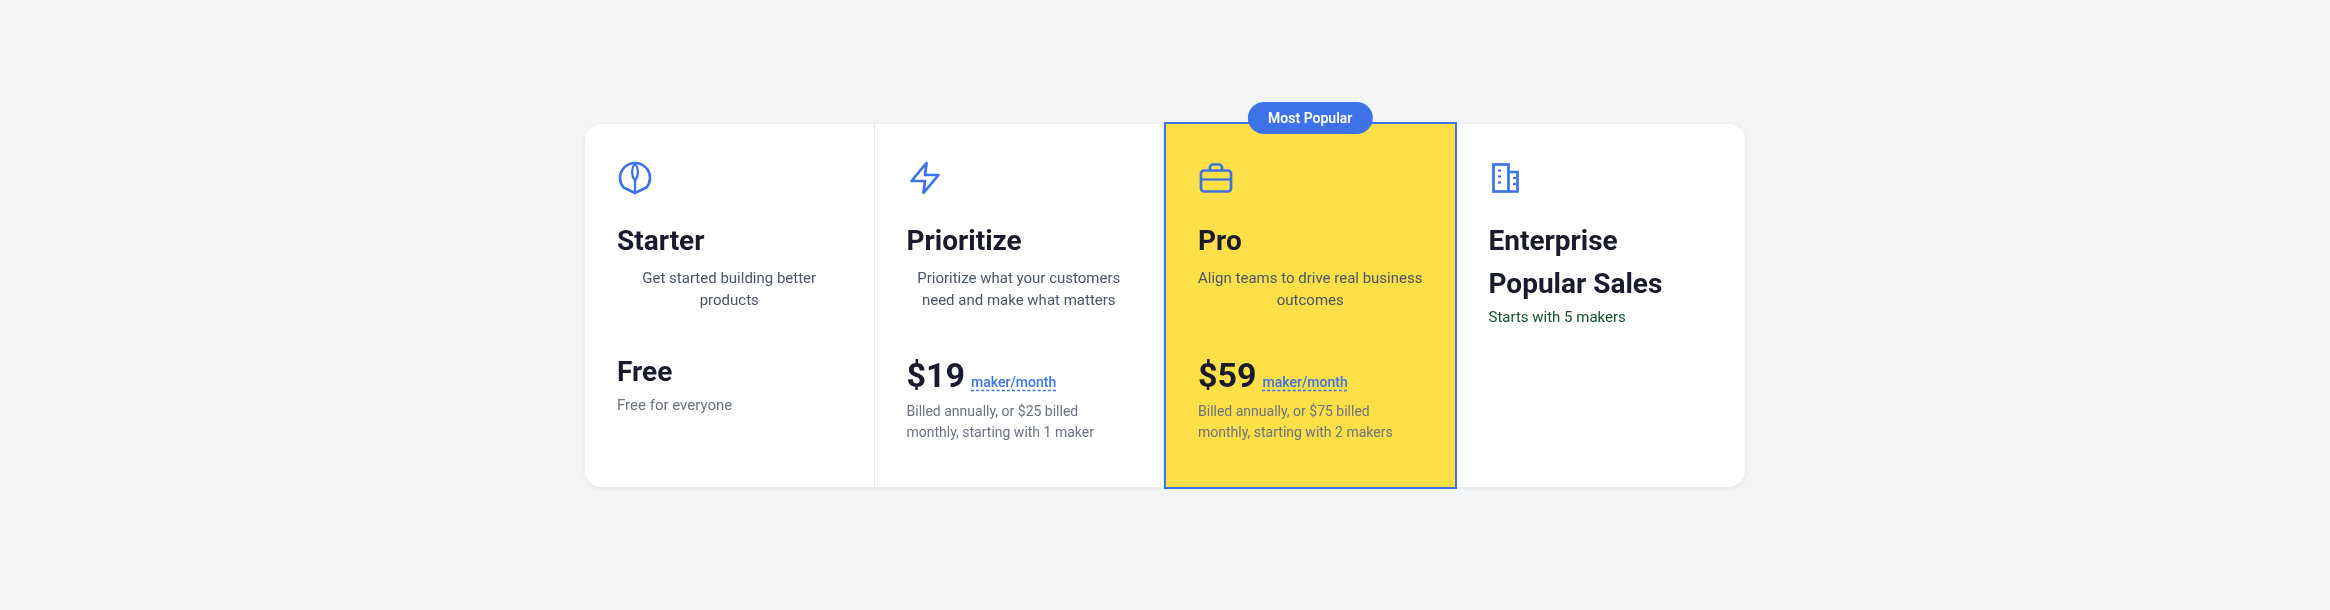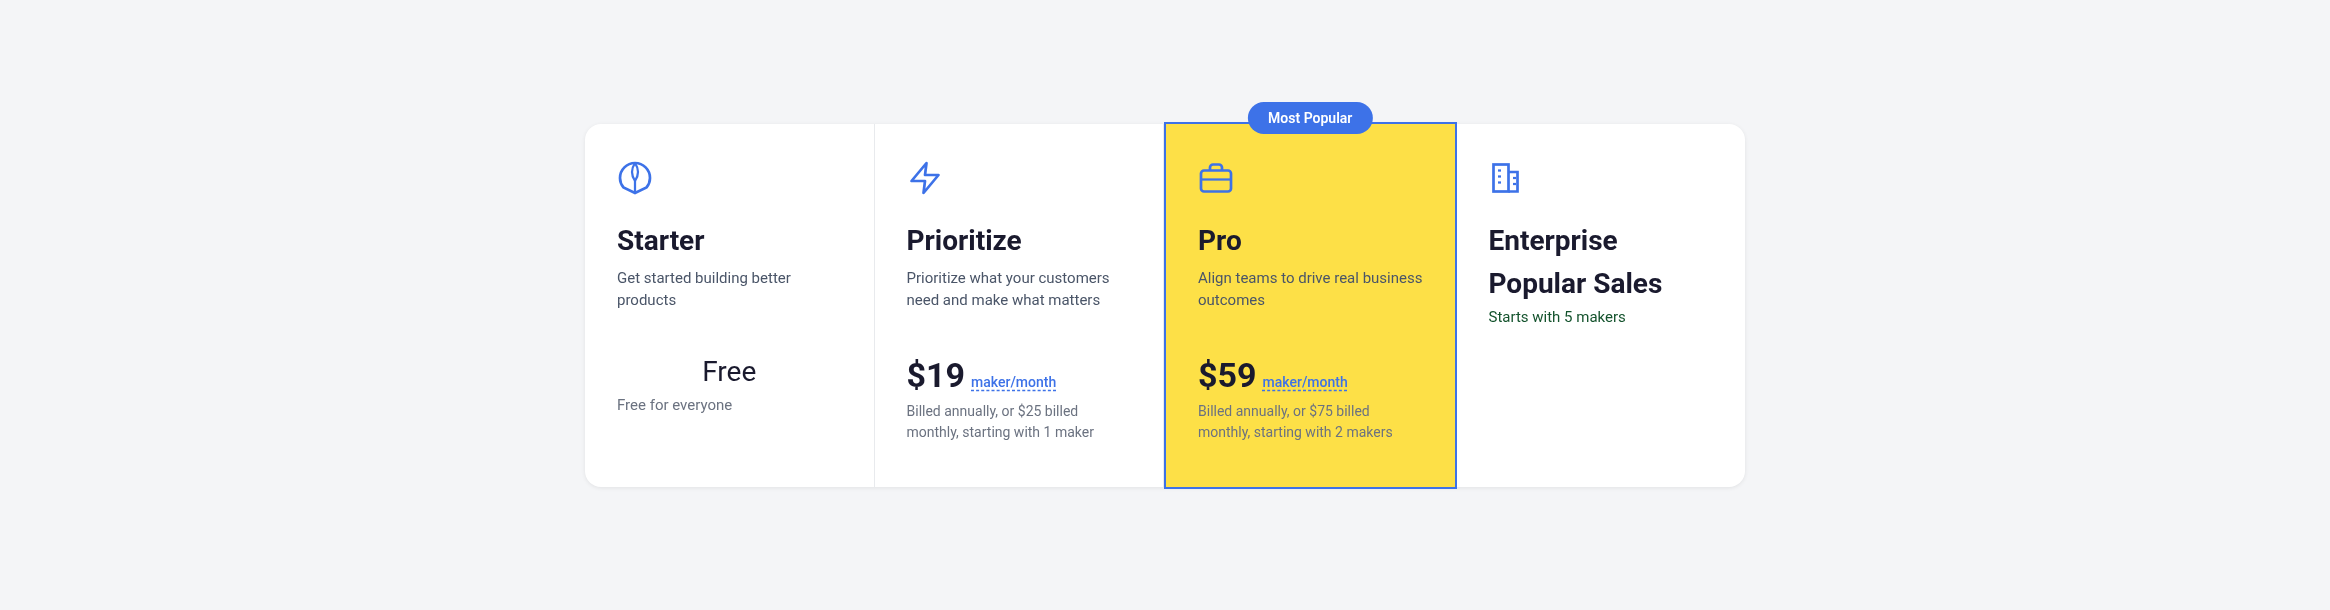--- a/index.html
+++ b/index.html
@@ -85,20 +85,21 @@
       color: #1a1a2e;
       margin-bottom: 10px;
     }
 
     .plan-description {
       font-size: 15px;
       color: #4a5568;
       line-height: 1.5;
       margin-bottom: 28px;
       min-height: 60px;
+      text-align: center;
     }
 
     .plan-price-block {
       margin-bottom: 8px;
     }
 
     .plan-price-main {
       display: flex;
       align-items: baseline;
       gap: 6px;
@@ -122,24 +123,23 @@
     }
 
     .plan-billing-note {
       font-size: 14px;
       color: #6b7280;
       line-height: 1.5;
     }
 
     .plan-free-label {
       font-size: 28px;
-      font-weight: 400;
+      font-weight: 700;
       color: #1a1a2e;
       margin-bottom: 8px;
-      text-align: center;
     }
 
     .plan-free-note {
       font-size: 15px;
       color: #6b7280;
     }
 
     .plan-contact-label {
       font-size: 28px;
       font-weight: 700;

